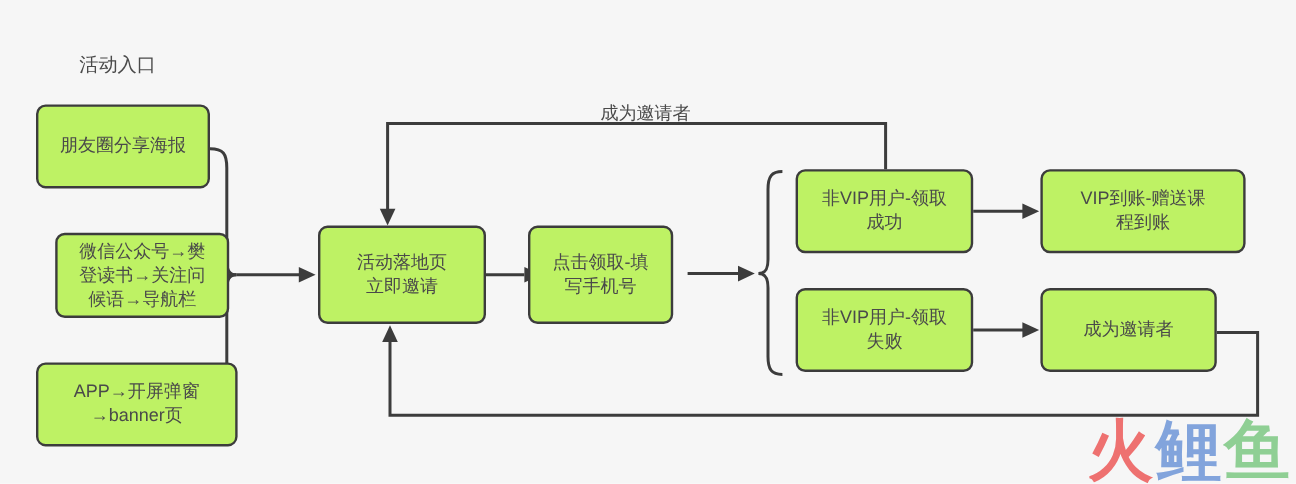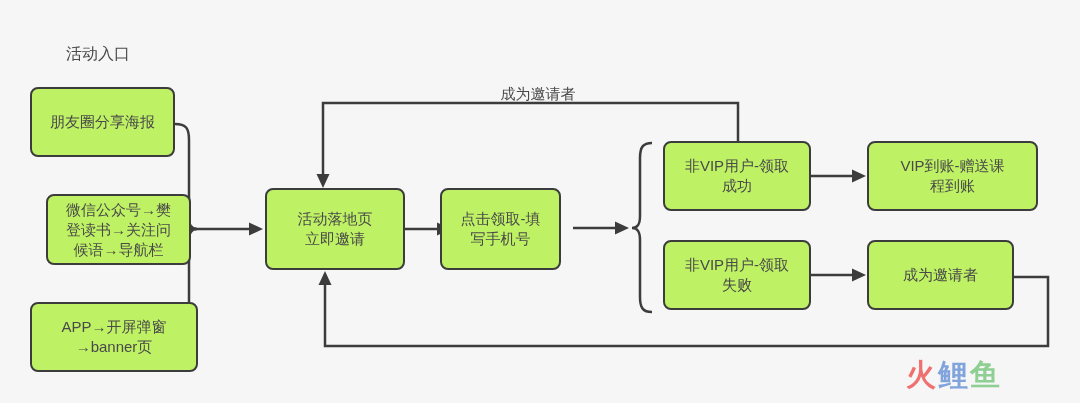--- a/index.html
+++ b/index.html
@@ -73,21 +73,21 @@
   #node-claim         { left: 440px; top: 188px; width: 121px; height: 82px; }
   #node-nonvip-success{ left: 663px; top: 141px; width: 148px; height: 70px; }
   #node-vip-arrival   { left: 867px; top: 141px; width: 171px; height: 70px; }
   #node-nonvip-fail   { left: 663px; top: 240px; width: 148px; height: 70px; }
   #node-become-inviter{ left: 867px; top: 240px; width: 147px; height: 70px; }
   
   #watermark {
     position: absolute;
     left: 906px;
     top: 352px;
-    font-size: 30px;
+    font-size: 55px;
     font-weight: bold;
     letter-spacing: 2px;
     line-height: 46px;
     white-space: nowrap;
   }
 </style>
 </head>
 <body>
 
 <div id="canvas">

